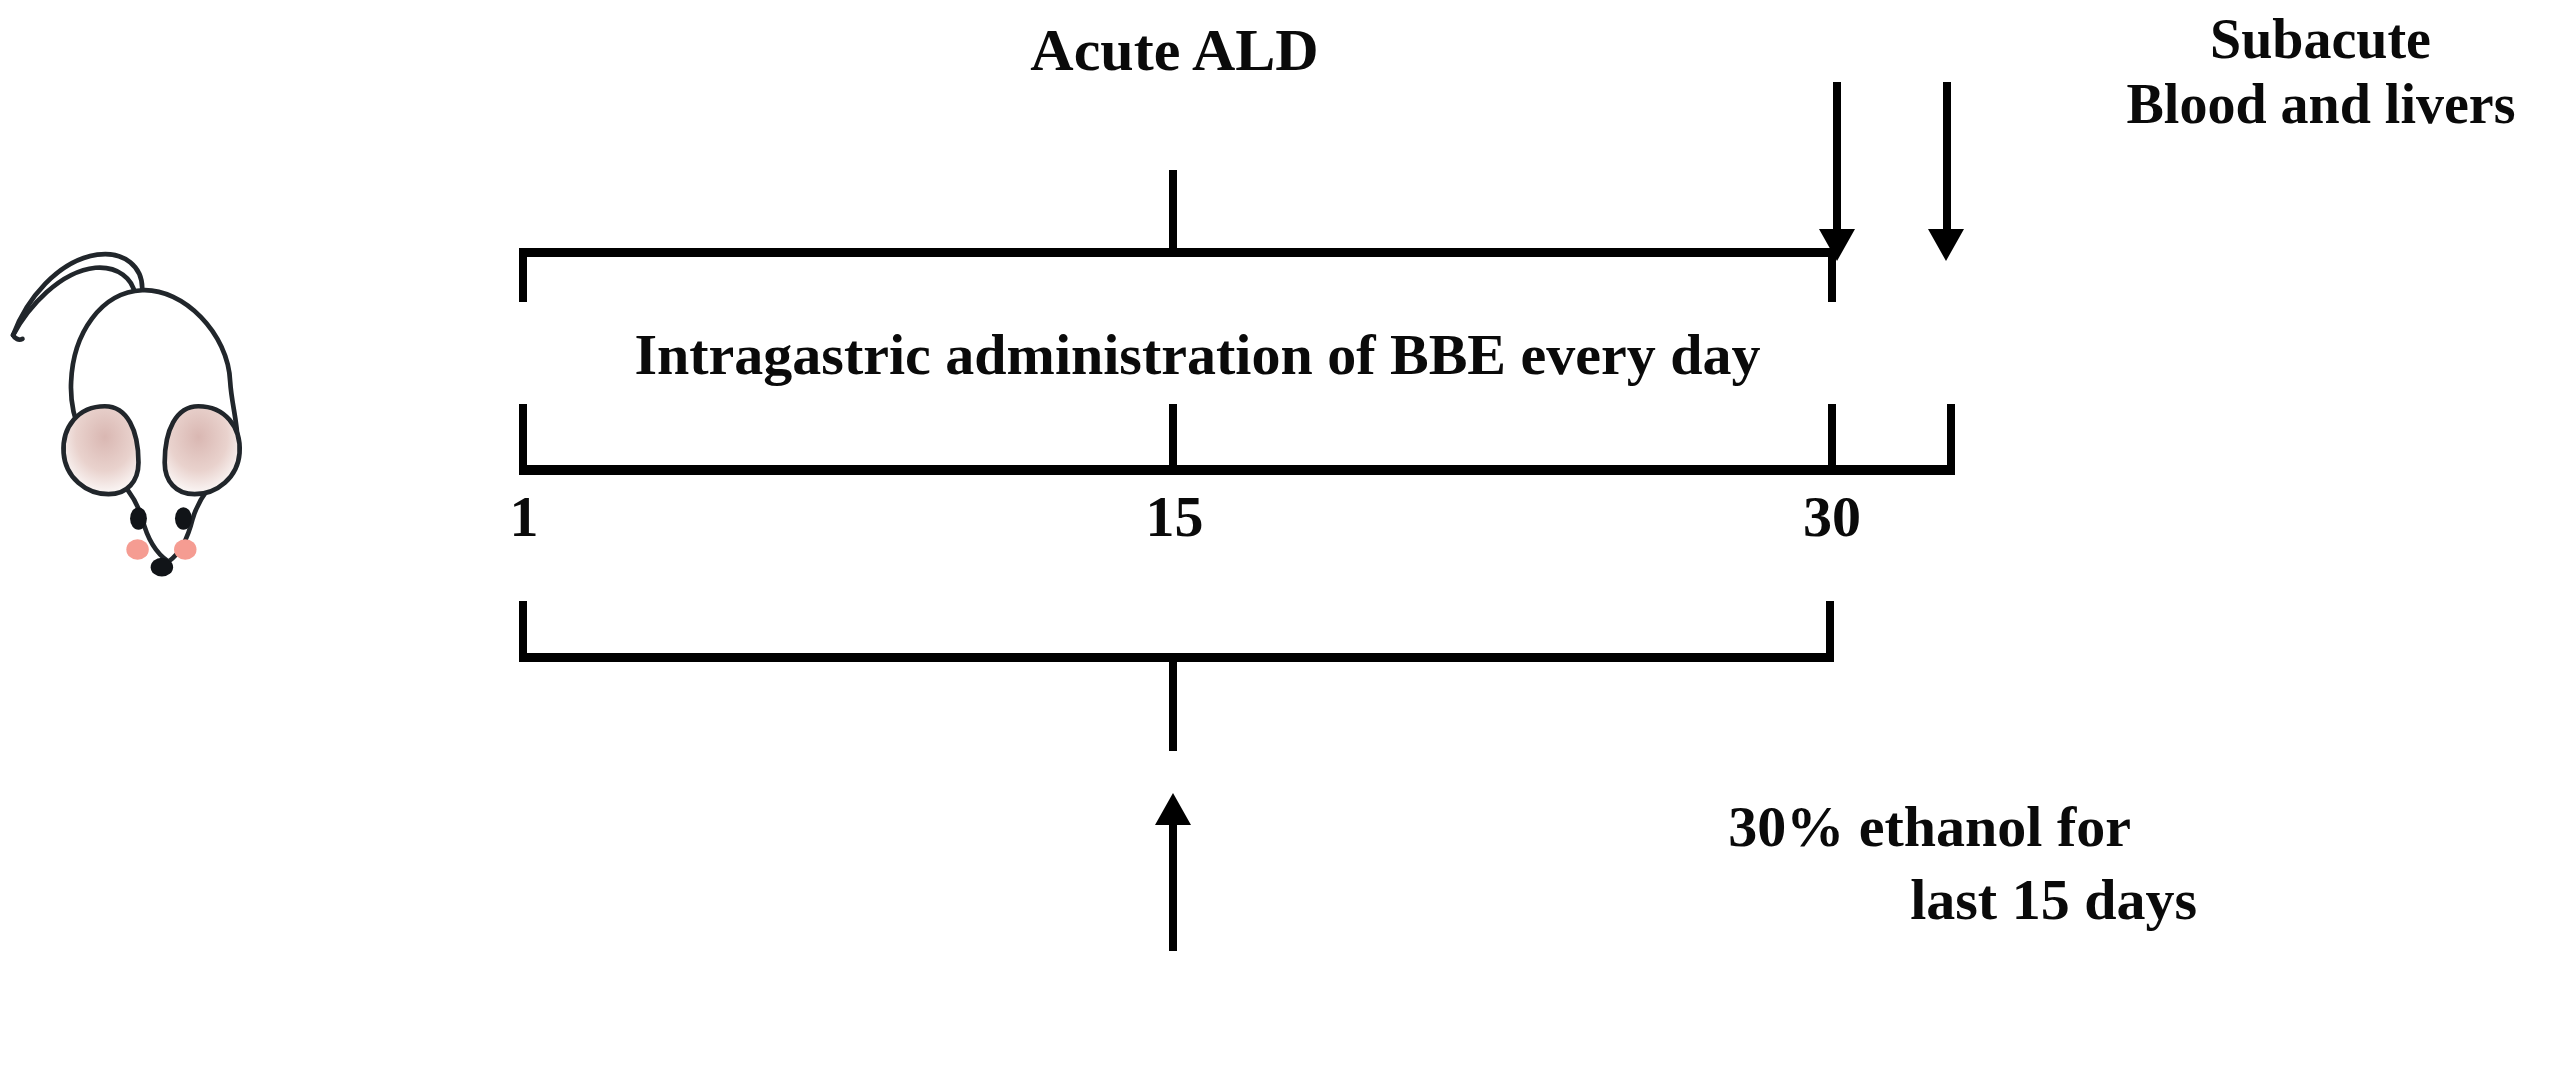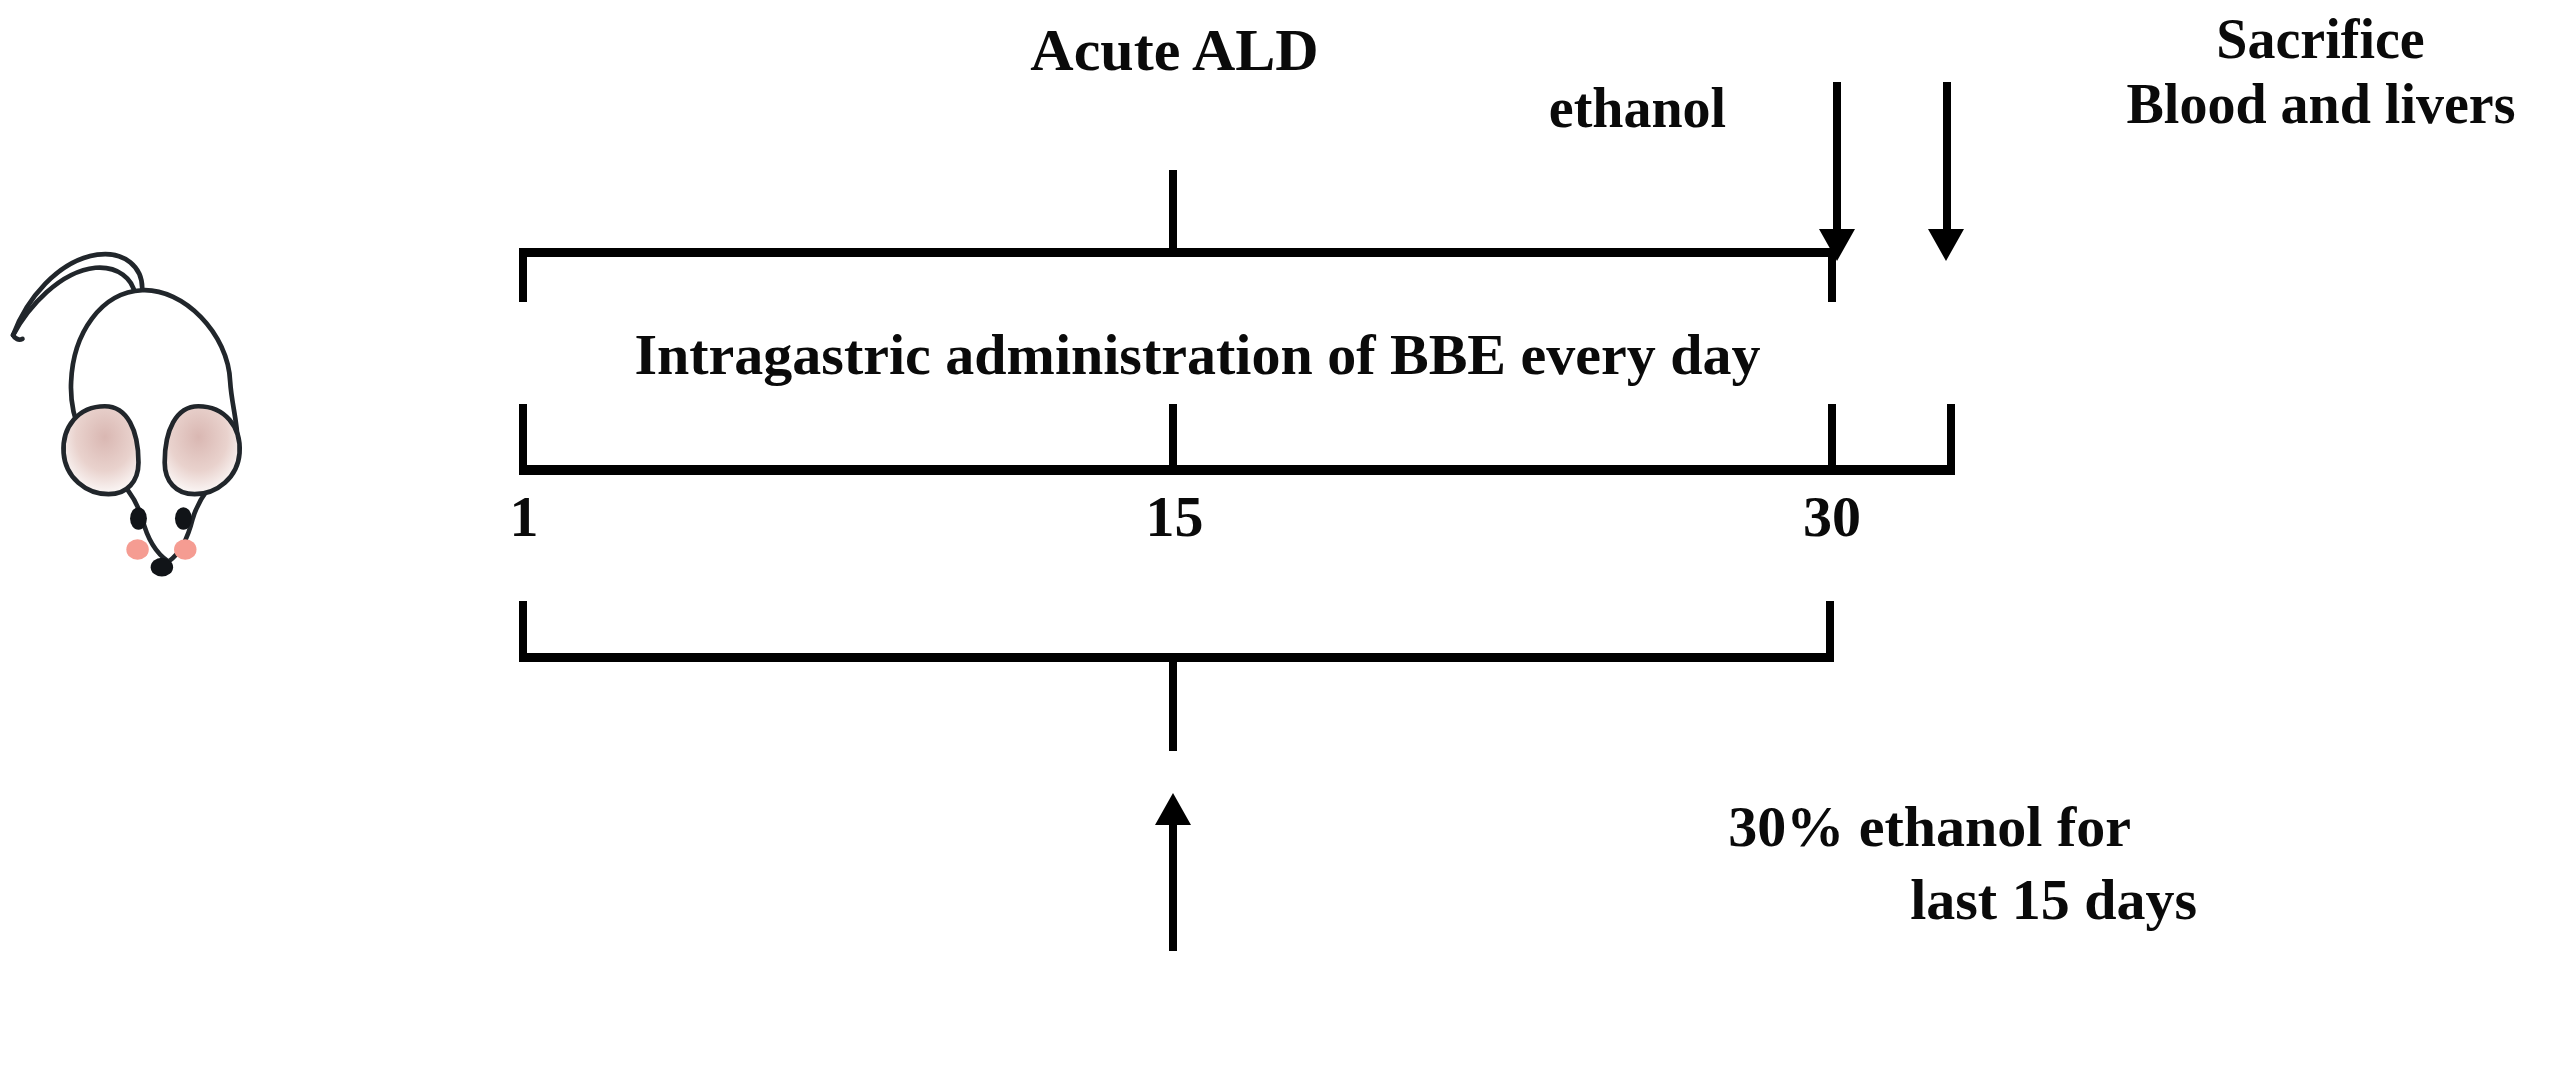--- a/index.html
+++ b/index.html
@@ -111,23 +111,22 @@
 
       <ellipse cx="147" cy="339" rx="12" ry="11" fill="#f59c92"></ellipse>
       <ellipse cx="198" cy="339" rx="12" ry="11" fill="#f59c92"></ellipse>
 
       <ellipse cx="173" cy="358" rx="12" ry="10" fill="#111418"></ellipse>
     </svg>
   </div>
 
   <div class="txt center" style="left:894px; top:17px; width:561px; font-size:60px;">Acute ALD</div>
 
-  <div class="txt center" style="left:1497px; top:77px; width:281px; font-size:56px;">ethanol</div>
 
-  <div class="txt center" style="left:2077px; top:7.5px; width:487px; font-size:56px;">Sacrifice</div>
+  <div class="txt center" style="left:2077px; top:7.5px; width:487px; font-size:56px;">Subacute</div>
   <div class="txt center" style="left:2059px; top:73px; width:524px; font-size:56px;">Blood and livers</div>
 
   <div class="vbar" style="left:1169px; top:170px; width:8.4px; height:84px;"></div>
 
   <div class="hbar" style="left:519px; top:248px; width:1317px; height:9.4px;"></div>
 
   <div class="vbar" style="left:519px; top:248px; width:8.4px; height:54px;"></div>
 
   <div class="vbar" style="left:1828px; top:248px; width:8.4px; height:54px;"></div>
 

